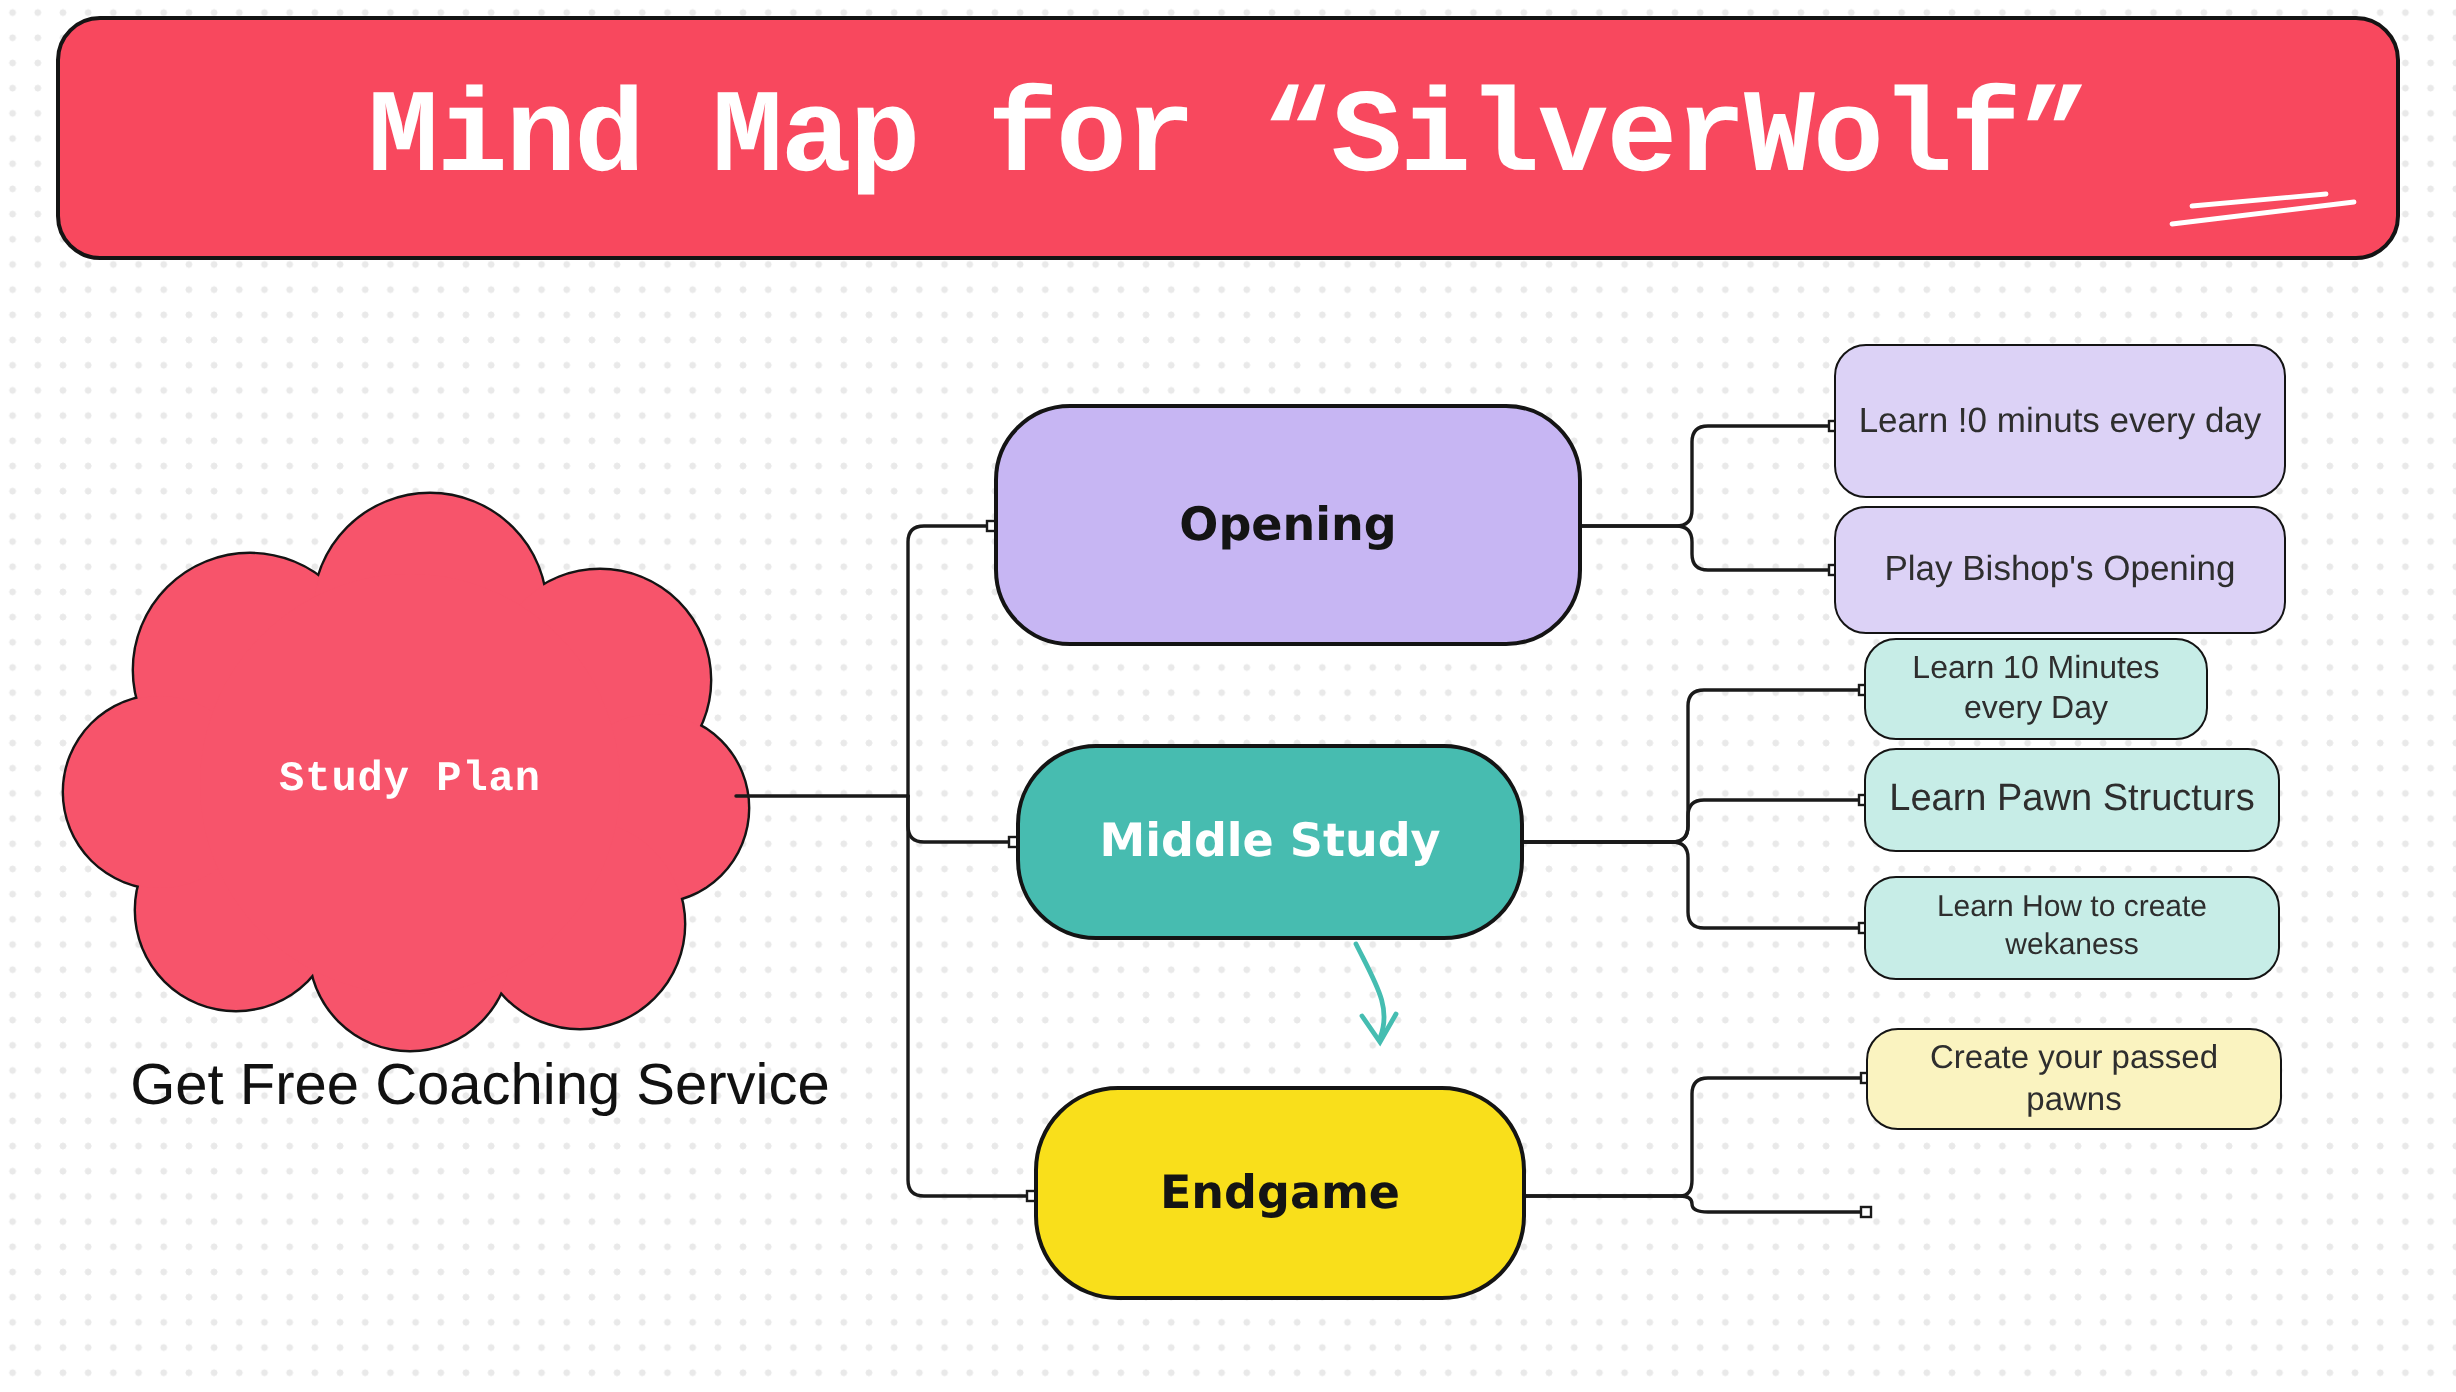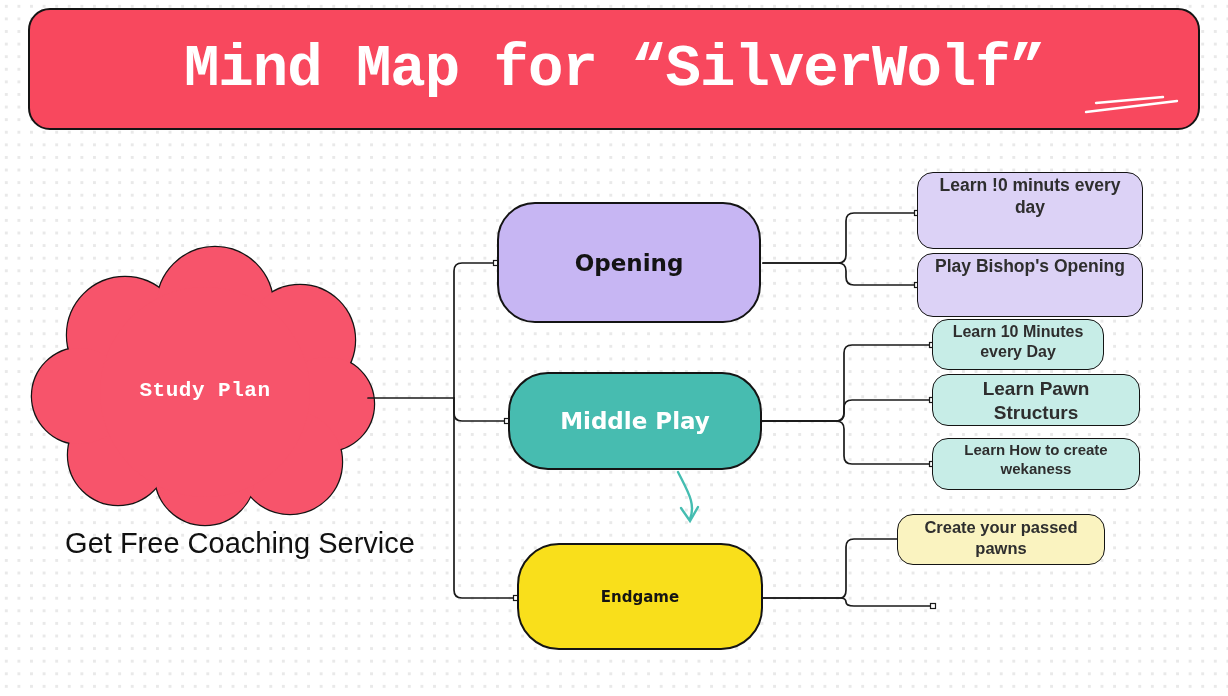--- a/index.html
+++ b/index.html
@@ -27,34 +27,34 @@
     font-weight:bold;font-size:59px;letter-spacing:-1px;
   }
   
   svg.overlay{position:absolute;left:0;top:0;z-index:3;}
   
   .node{
     position:absolute;box-sizing:border-box;border:2px solid #141414;
     display:flex;align-items:center;justify-content:center;text-align:center;
     z-index:4;font-family:"DejaVu Sans",sans-serif;font-weight:bold;
   }
-  .node-opening{left:497px;top:202px;width:264px;height:121px;background:#C7B6F3;border-radius:38px;font-size:23px;color:#141414;align-items:center;}
+  .node-opening{left:497px;top:202px;width:294px;height:121px;background:#C7B6F3;border-radius:38px;font-size:23px;color:#141414;align-items:center;}
   .node-middle {left:508px;top:372px;width:254px;height:98px; background:#47BCB0;border-radius:40px;font-size:23px;color:#ffffff;}
-  .node-endgame{left:517px;top:543px;width:246px;height:107px;background:#F9DF1B;border-radius:42px;font-size:15px;color:#141414;}
+  .node-endgame{left:517px;top:543px;width:246px;height:107px;background:#F9DF1B;border-radius:42px;font-size:23px;color:#141414;}
   .leaf{
     position:absolute;box-sizing:border-box;border:1.7px solid #141414;border-radius:16px;
-    display:flex;align-items:flex-start;justify-content:center;text-align:center;
-    z-index:4;color:#2e2e2e;padding:2px 10px;line-height:1.25;font-weight:bold;
+    display:flex;align-items:center;justify-content:center;text-align:center;
+    z-index:4;color:#2e2e2e;padding:2px 10px;line-height:1.25;
   }
   .leaf-o1{left:917px;top:172px;width:226px;height:77px;background:#DCD2F6;font-size:17.5px;}
   .leaf-o2{left:917px;top:253px;width:226px;height:64px;background:#DCD2F6;font-size:17.5px;}
   .leaf-m1{left:932px;top:319px;width:172px;height:51px;background:#C7EDE7;font-size:16px;}
   .leaf-m2{left:932px;top:374px;width:208px;height:52px;background:#C7EDE7;font-size:19px;}
   .leaf-m3{left:932px;top:438px;width:208px;height:52px;background:#C7EDE7;font-size:15px;}
-  .leaf-e1{left:897px;top:514px;width:208px;height:51px;background:#FAF3C0;font-size:16.5px;}
+  .leaf-e1{left:933px;top:514px;width:208px;height:51px;background:#FAF3C0;font-size:16.5px;}
   .leaf-e2{left:933px;top:578px;width:208px;height:55px;background:#FAF3C0;font-size:17px;}
   
   .cloud-label{
     position:absolute;left:105px;top:379px;width:200px;text-align:center;z-index:4;
     color:#ffffff;font-family:Liberation Mono, monospace;font-weight:bold;font-size:21px;
     letter-spacing:.5px;
   }
   
   .tagline{
     position:absolute;left:40px;top:527px;width:400px;text-align:center;z-index:4;
@@ -142,21 +142,21 @@
       <path d="M 681 508 L 690 521 L 698 507"></path>
     </g>
   </svg>
 
   <div class="cloud-label">Study Plan</div>
 
   <div class="node node-opening">
     <span>Opening</span>
   </div>
   <div class="node node-middle">
-    <span>Middle Play</span>
+    <span>Middle Study</span>
   </div>
   <div class="node node-endgame">
     <span>Endgame</span>
   </div>
 
   <div class="leaf leaf-o1">
     <span>Learn !0 minuts every day</span>
   </div>
   <div class="leaf leaf-o2">
     <span>Play Bishop's Opening</span>

